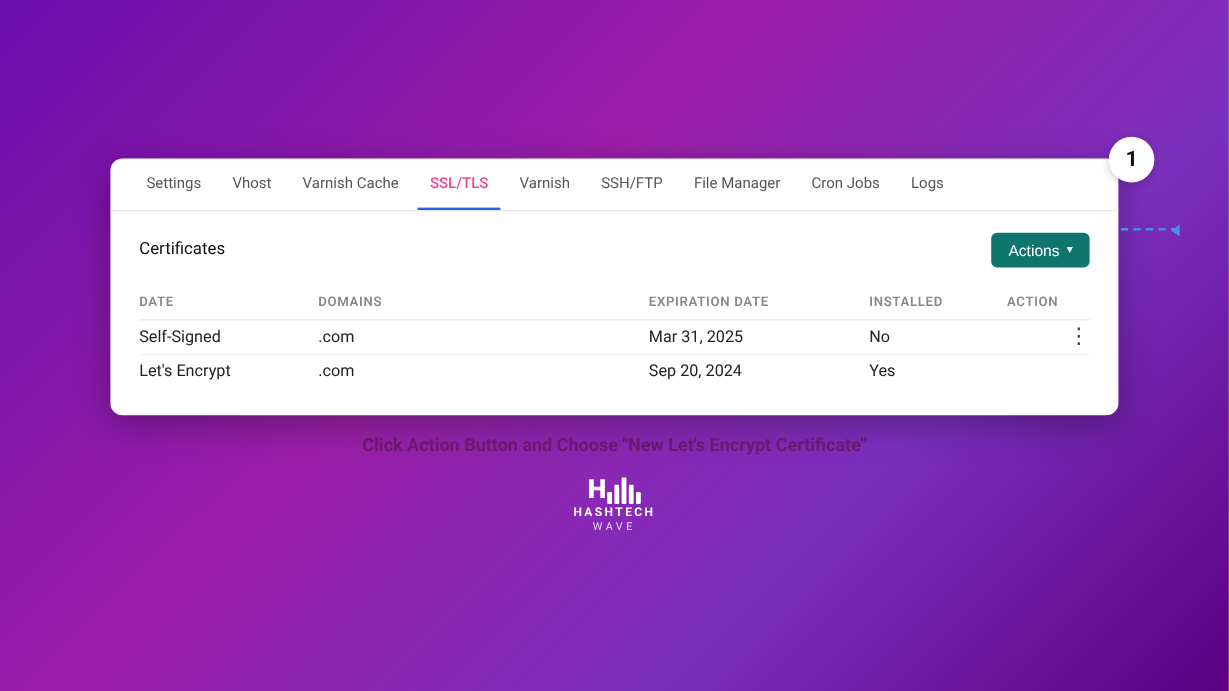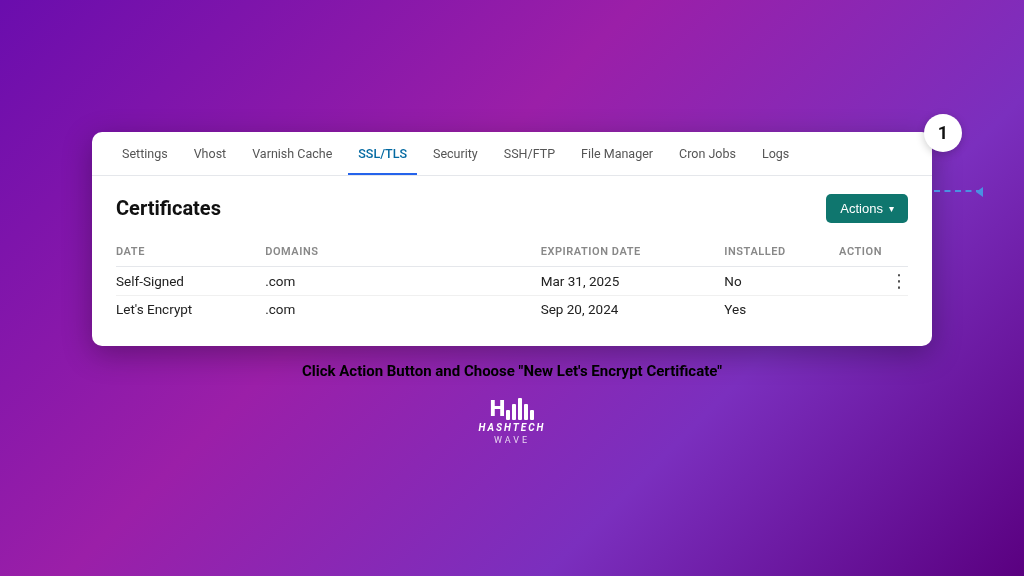--- a/index.html
+++ b/index.html
@@ -38,41 +38,41 @@
       padding: 14px 10px 12px;
       font-size: 12.5px;
       color: #555;
       cursor: pointer;
       white-space: nowrap;
       border-bottom: 2px solid transparent;
       text-decoration: none;
     }
 
     .nav-tab.active {
-      color: #0369a1;
+      color: #ec4899;
       border-bottom: 2px solid #2563eb;
       font-weight: 500;
     }
 
     
     .content {
       padding: 18px 24px 24px;
     }
 
     
     .cert-header {
       display: flex;
       align-items: center;
       justify-content: space-between;
       margin-bottom: 16px;
     }
 
     .cert-title {
-      font-size: 20px;
-      font-weight: 700;
+      font-size: 14px;
+      font-weight: 400;
       color: #111;
     }
 
     .actions-btn {
       background: #0f766e;
       color: #fff;
       border: none;
       border-radius: 5px;
       padding: 7px 14px;
       font-size: 13px;
@@ -170,21 +170,21 @@
       position: absolute;
       right: -1px;
       top: -5px;
       border: 5px solid transparent;
       border-right: 7px solid #4a90e2;
     }
 
     
     .instruction {
       margin-top: 16px;
-      color: #000000;
+      color: #701a75;
       font-size: 15px;
       font-weight: 700;
       text-align: center;
     }
 
     
     .logo-area {
       margin-top: 18px;
       display: flex;
       flex-direction: column;
@@ -217,21 +217,20 @@
       background: #fff;
       border-radius: 1px;
     }
 
     .logo-text {
       font-size: 10px;
       font-weight: 700;
       color: #fff;
       letter-spacing: 2px;
       text-align: center;
-      font-style: italic;
     }
     .logo-text-sub {
       font-size: 9px;
       color: rgba(255,255,255,0.8);
       letter-spacing: 3px;
       text-align: center;
     }
 
     .card-wrapper {
       position: relative;
@@ -241,21 +240,21 @@
 <body>
 
 <div class="card-wrapper">
   <div class="card">
 
     <nav class="nav-tabs">
       <a class="nav-tab">Settings</a>
       <a class="nav-tab">Vhost</a>
       <a class="nav-tab">Varnish Cache</a>
       <a class="nav-tab active">SSL/TLS</a>
-      <a class="nav-tab">Security</a>
+      <a class="nav-tab">Varnish</a>
       <a class="nav-tab">SSH/FTP</a>
       <a class="nav-tab">File Manager</a>
       <a class="nav-tab">Cron Jobs</a>
       <a class="nav-tab">Logs</a>
     </nav>
 
     <div class="content">
       <div class="cert-header">
         <span class="cert-title">Certificates</span>
         <button class="actions-btn">

